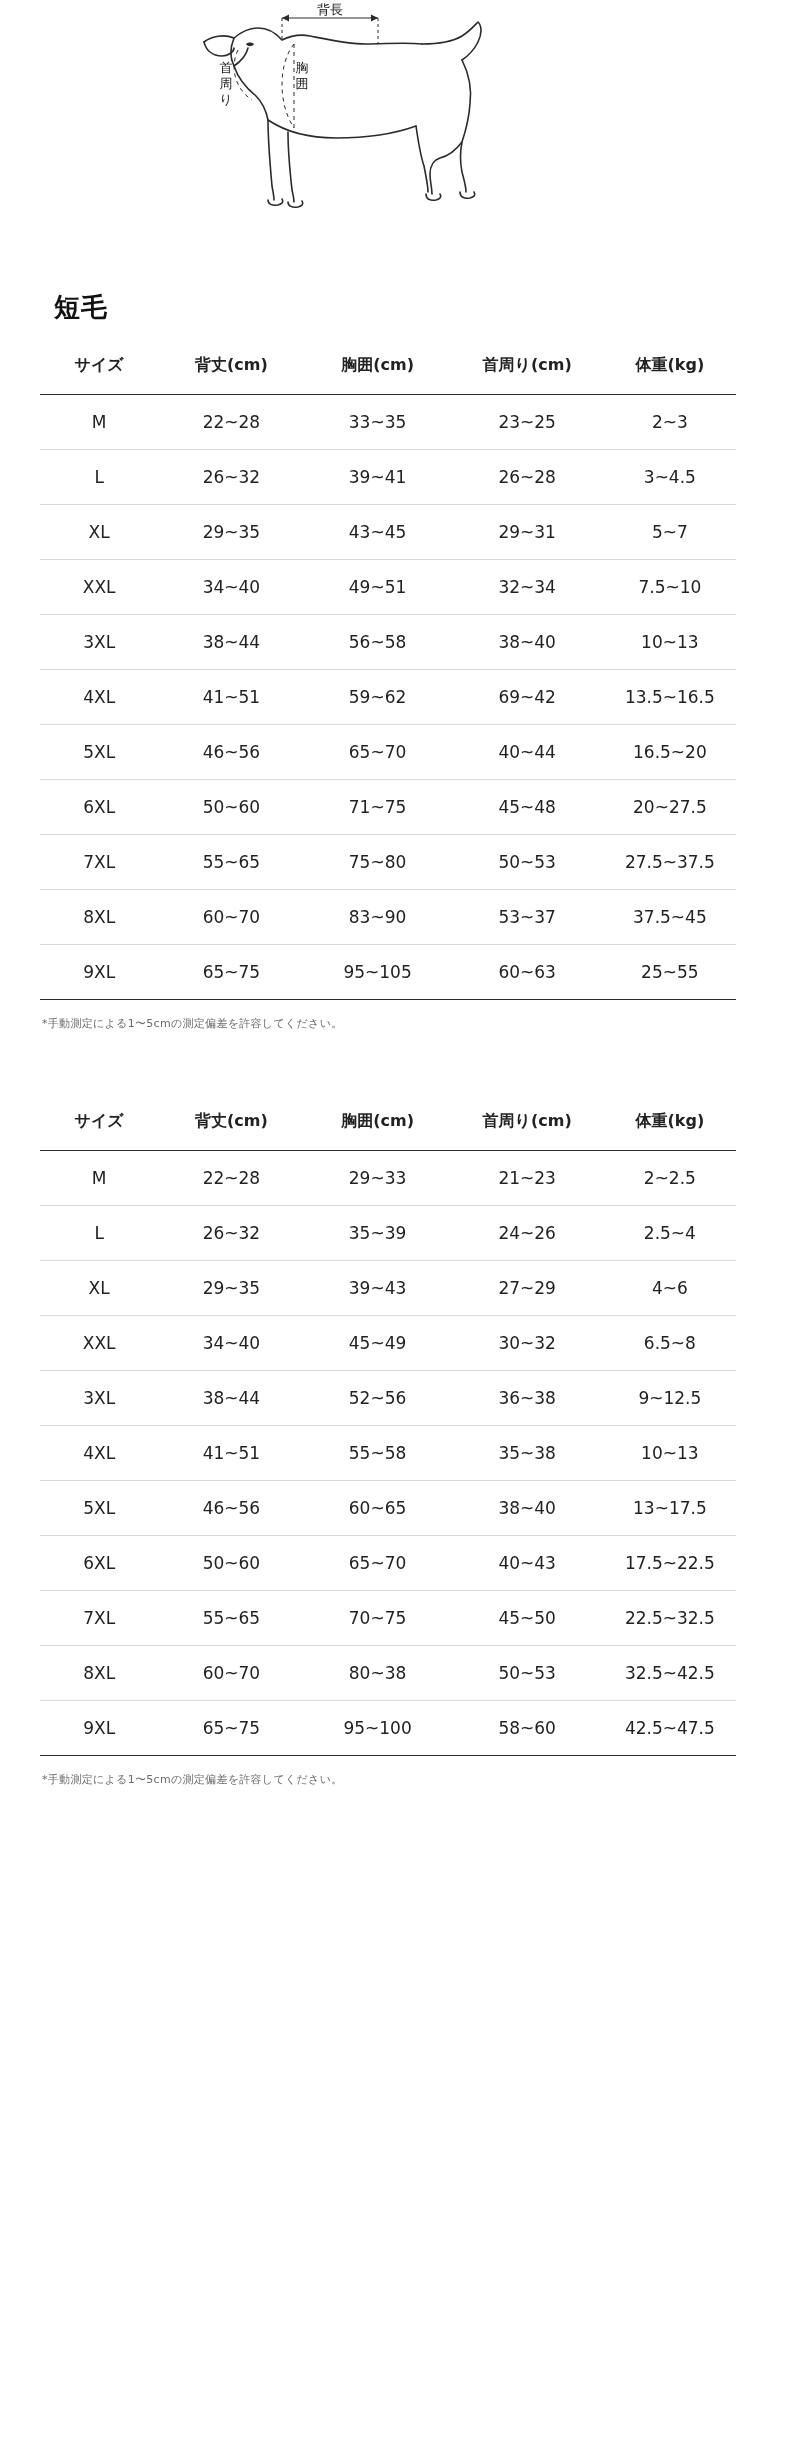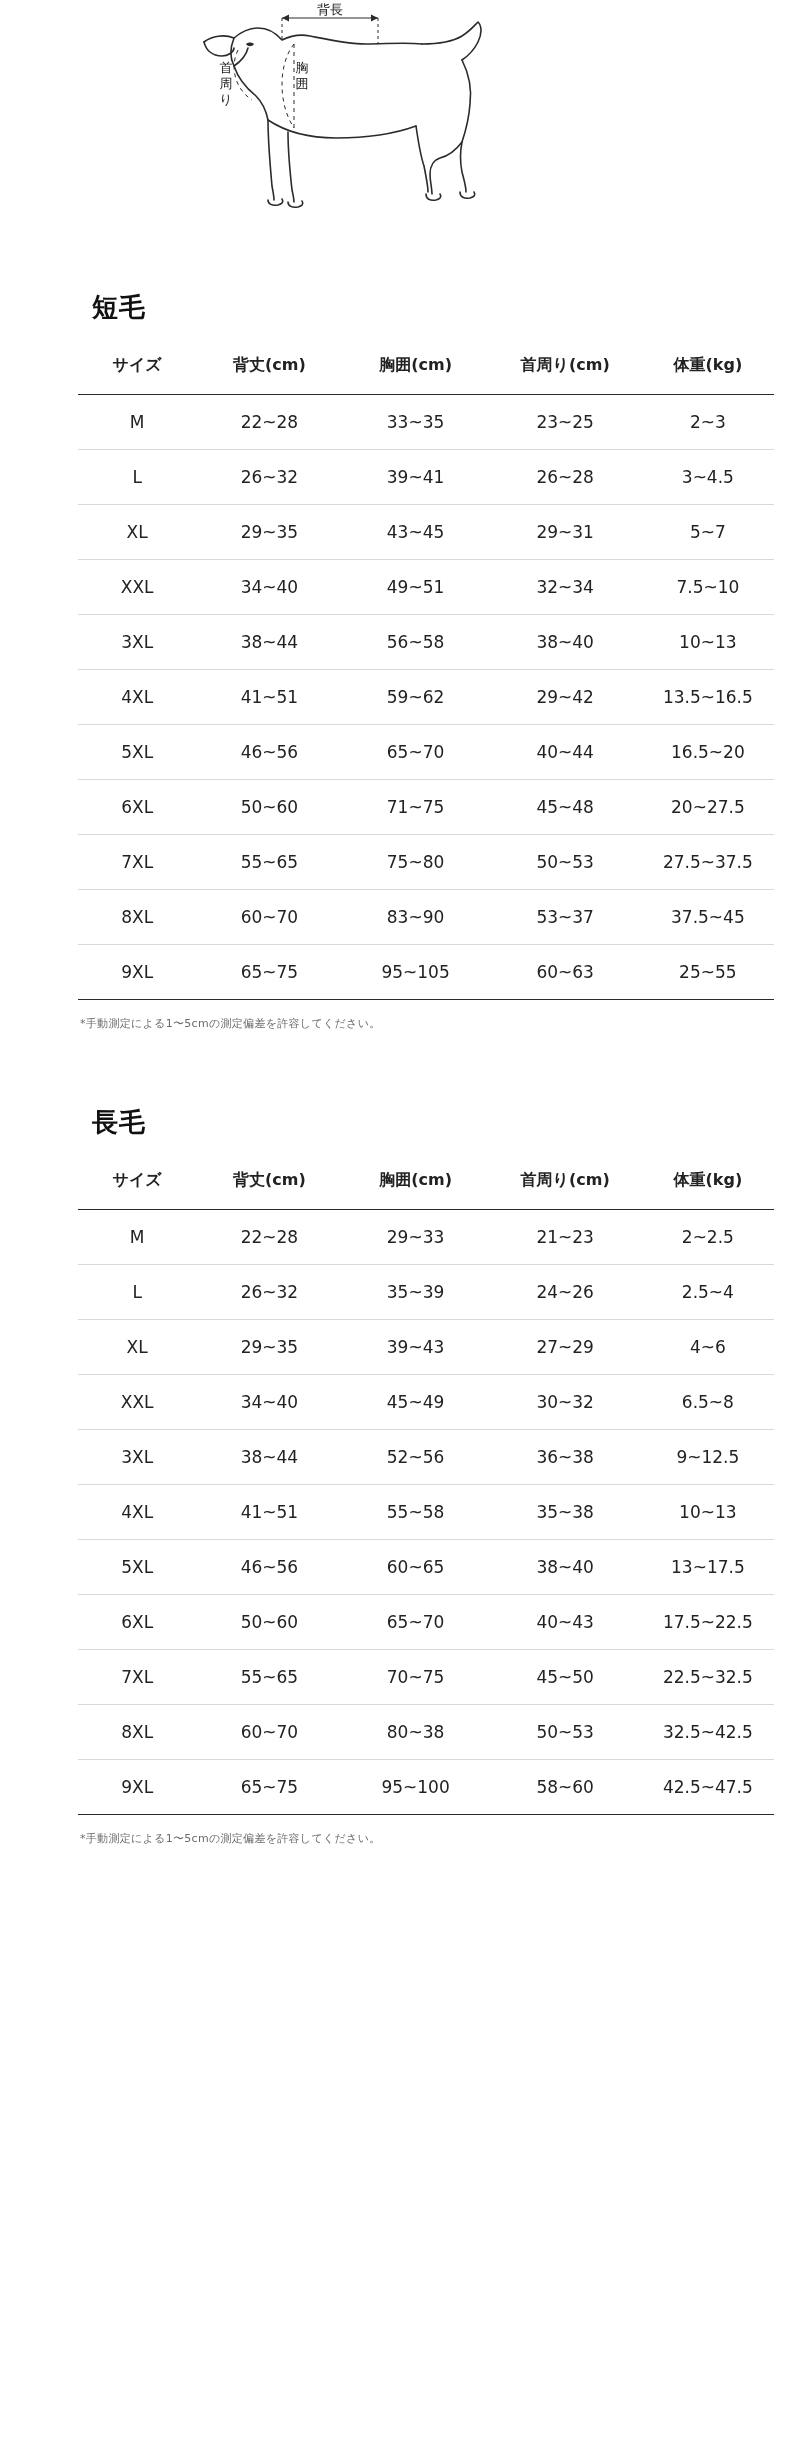--- a/index.html
+++ b/index.html
@@ -27,21 +27,21 @@
     height: 290px;
     position: relative;
   }
   .diagram-wrap svg {
     display: block;
     margin: 0 auto;
   }
 
   
   .section {
-    padding: 0 78px;
+    padding: 0 40px;
     box-sizing: border-box;
   }
   .section-title {
     font-size: 26px;
     font-weight: bold;
     color: #111;
     letter-spacing: 1px;
     margin: 0 0 24px 14px;
   }
   .section.second .section-title {
@@ -221,21 +221,21 @@
           <td>3XL</td>
           <td>38~44</td>
           <td>56~58</td>
           <td>38~40</td>
           <td>10~13</td>
         </tr>
         <tr>
           <td>4XL</td>
           <td>41~51</td>
           <td>59~62</td>
-          <td>29~42</td>
+          <td>69~42</td>
           <td>13.5~16.5</td>
         </tr>
         <tr>
           <td>5XL</td>
           <td>46~56</td>
           <td>65~70</td>
           <td>40~44</td>
           <td>16.5~20</td>
         </tr>
         <tr>
@@ -268,21 +268,20 @@
         </tr>
       </tbody>
     </table>
 
     <p class="note">*手動測定による1〜5cmの測定偏差を許容してください。</p>
   </div>
 
   <div class="spacer-between"></div>
 
   <div class="section second">
-    <h2 class="section-title">長毛</h2>
 
     <table class="size-table">
       <colgroup>
         <col class="col-size">
           <col class="col-back">
           <col class="col-chest">
           <col class="col-neck">
           <col class="col-weight">
       </colgroup>
       <thead>

